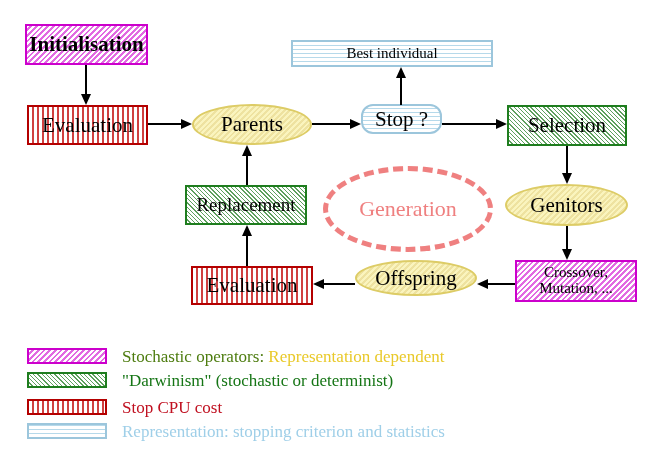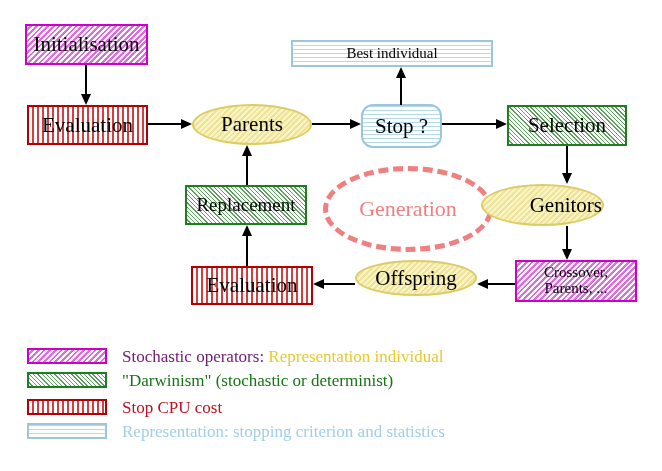--- a/index.html
+++ b/index.html
@@ -37,78 +37,78 @@
   .vline{position:absolute;width:2px;background:#000;}
   .hline{position:absolute;height:2px;background:#000;}
   .ah{position:absolute;width:0;height:0;}
   .ah-down{border-left:5px solid transparent;border-right:5px solid transparent;border-top:11px solid #000;}
   .ah-up{border-left:5px solid transparent;border-right:5px solid transparent;border-bottom:11px solid #000;}
   .ah-left{border-top:5px solid transparent;border-bottom:5px solid transparent;border-right:11px solid #000;}
   .ah-right{border-top:5px solid transparent;border-bottom:5px solid transparent;border-left:11px solid #000;}
   
   .swatch{position:absolute;left:27px;width:80px;height:16px;box-sizing:border-box;}
   .legend-text{position:absolute;left:122px;font-size:17px;white-space:nowrap;}
-  .txt-magenta{color:#701a75;}
+  .txt-magenta{color:#4d7c0f;}
   .txt-yellow{color:#e9c929;}
   .txt-green{color:#157515;}
   .txt-red{color:#c01020;}
   .txt-cyan{color:#9fcfe8;}
 </style>
 </head>
 <body>
 
 <div id="canvas">
 
-  <div class="node hatch-magenta" style="left:25px;top:24px;width:123px;height:41px;">
+  <div class="node hatch-magenta" style="left:25px;top:24px;width:123px;height:41px;font-weight:bold;">
     <span>Initialisation</span>
   </div>
 
   <div class="node stripe-red" style="left:27px;top:105px;width:121px;height:40px;">
     <span>Evaluation</span>
   </div>
 
   <div class="node stripe-cyan" style="left:291px;top:40px;width:202px;height:27px;font-size:15px;">
     <span>Best individual</span>
   </div>
 
   <div class="node ellipse-yellow" style="left:192px;top:104px;width:120px;height:41px;border-radius:50%;">
     <span>Parents</span>
   </div>
 
-  <div class="node stripe-cyan" style="left:361px;top:104px;width:81px;height:44px;border-radius:12px;">
+  <div class="node stripe-cyan" style="left:361px;top:104px;width:81px;height:30px;border-radius:12px;">
     <span>Stop ?</span>
   </div>
 
   <div class="node hatch-green" style="left:507px;top:105px;width:120px;height:41px;">
     <span>Selection</span>
   </div>
 
   <div class="node hatch-green" style="left:185px;top:185px;width:122px;height:40px;font-size:19px;">
     <span>Replacement</span>
   </div>
 
   <div class="node ellipse-dashed" style="left:323px;top:166px;width:170px;height:86px;font-size:22px;">
     <span>Generation</span>
   </div>
 
-  <div class="node ellipse-yellow" style="left:481px;top:184px;width:123px;height:42px;justify-content:flex-end;">
+  <div class="node ellipse-yellow" style="left:505px;top:184px;width:123px;height:42px;">
     <span>Genitors</span>
   </div>
 
   <div class="node stripe-red" style="left:191px;top:266px;width:122px;height:39px;">
     <span>Evaluation</span>
   </div>
 
   <div class="node ellipse-yellow" style="left:355px;top:260px;width:122px;height:36px;">
     <span>Offspring</span>
   </div>
 
   <div class="node hatch-magenta" style="left:515px;top:260px;width:122px;height:42px;font-size:15px;flex-direction:column;">
     <span>Crossover,</span>
-    <span>Parents, ...</span>
+    <span>Mutation, ...</span>
   </div>
 
   <div class="vline" style="left:85px;top:65px;height:31px;"></div>
   <div class="ah ah-down" style="left:81px;top:94px;"></div>
 
   <div class="hline" style="left:148px;top:123px;width:34px;"></div>
   <div class="ah ah-right" style="left:181px;top:119px;"></div>
 
   <div class="hline" style="left:312px;top:123px;width:39px;"></div>
   <div class="ah ah-right" style="left:350px;top:119px;"></div>
@@ -133,21 +133,21 @@
 
   <div class="vline" style="left:246px;top:236px;height:30px;"></div>
   <div class="ah ah-up" style="left:242px;top:225px;"></div>
 
   <div class="vline" style="left:246px;top:156px;height:29px;"></div>
   <div class="ah ah-up" style="left:242px;top:145px;"></div>
 
   <div class="swatch hatch-magenta" style="top:348px;"></div>
   <div class="legend-text" style="top:347px;">
     <span class="txt-magenta">Stochastic operators:</span>
-    <span class="txt-yellow">Representation individual</span>
+    <span class="txt-yellow">Representation dependent</span>
   </div>
 
   <div class="swatch hatch-green" style="top:372px;"></div>
   <div class="legend-text txt-green" style="top:371px;">"Darwinism" (stochastic or determinist)</div>
 
   <div class="swatch stripe-red" style="top:399px;"></div>
   <div class="legend-text txt-red" style="top:398px;">Stop CPU cost</div>
 
   <div class="swatch stripe-cyan" style="top:423px;"></div>
   <div class="legend-text txt-cyan" style="top:422px;">Representation: stopping criterion and statistics</div>

